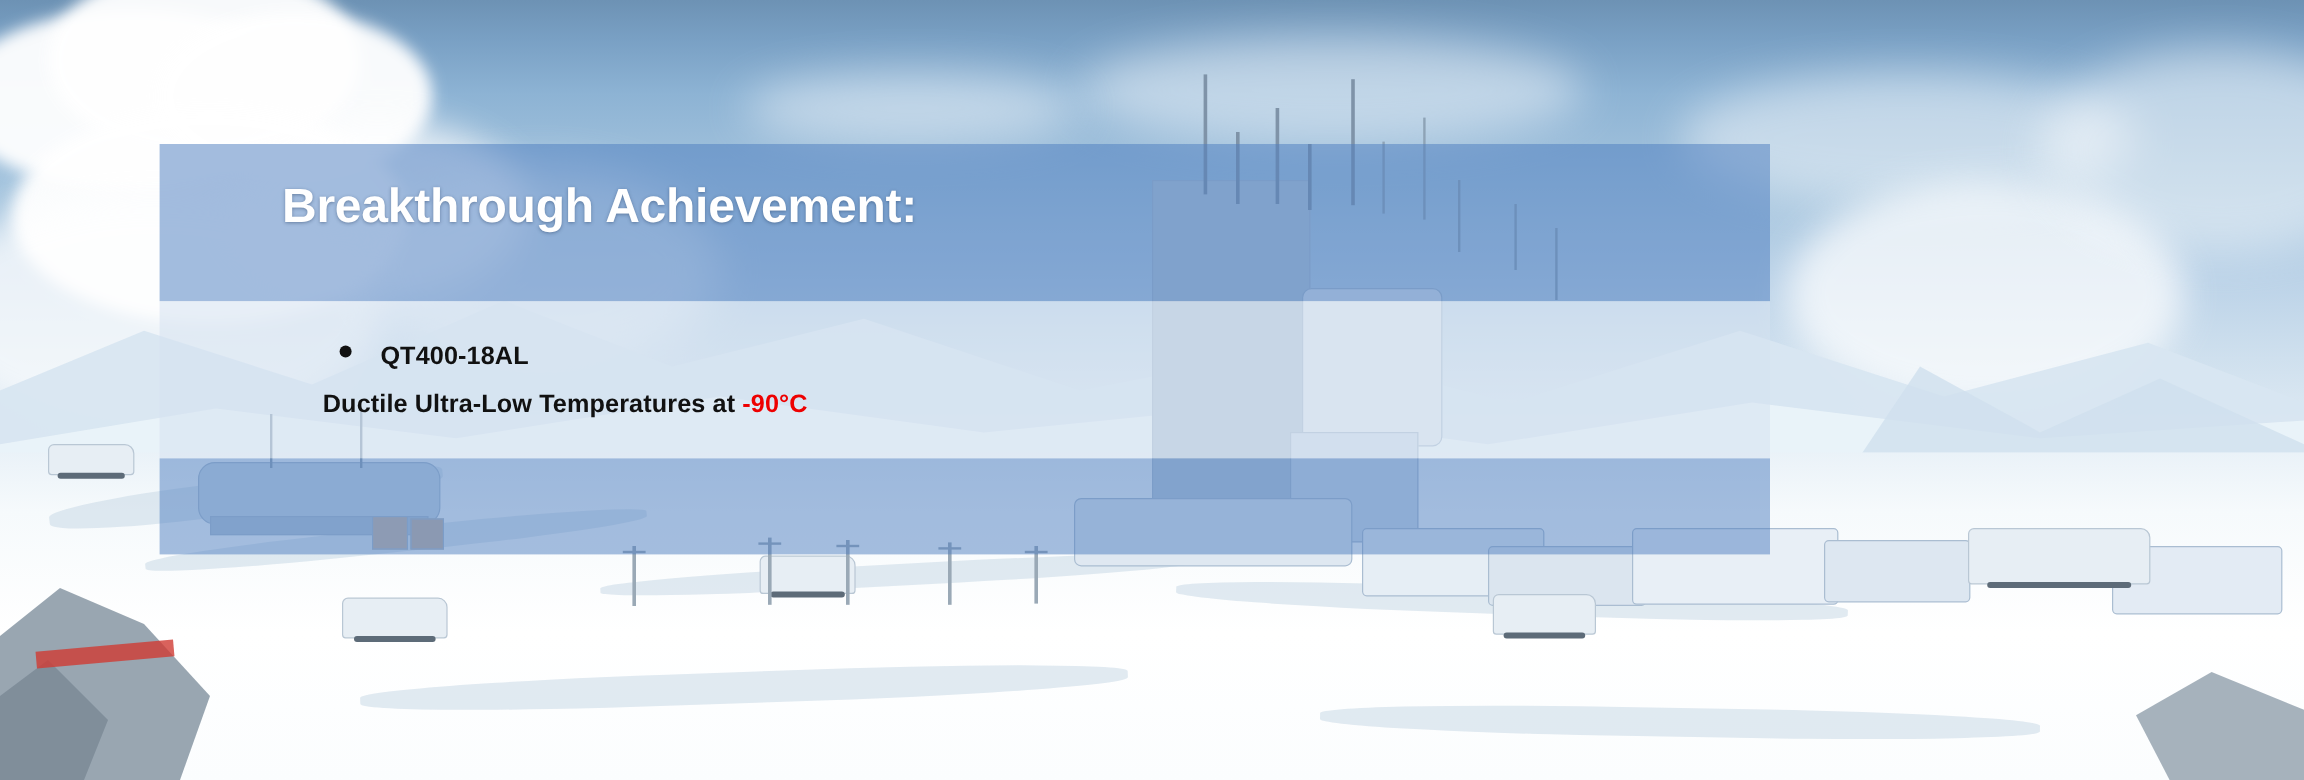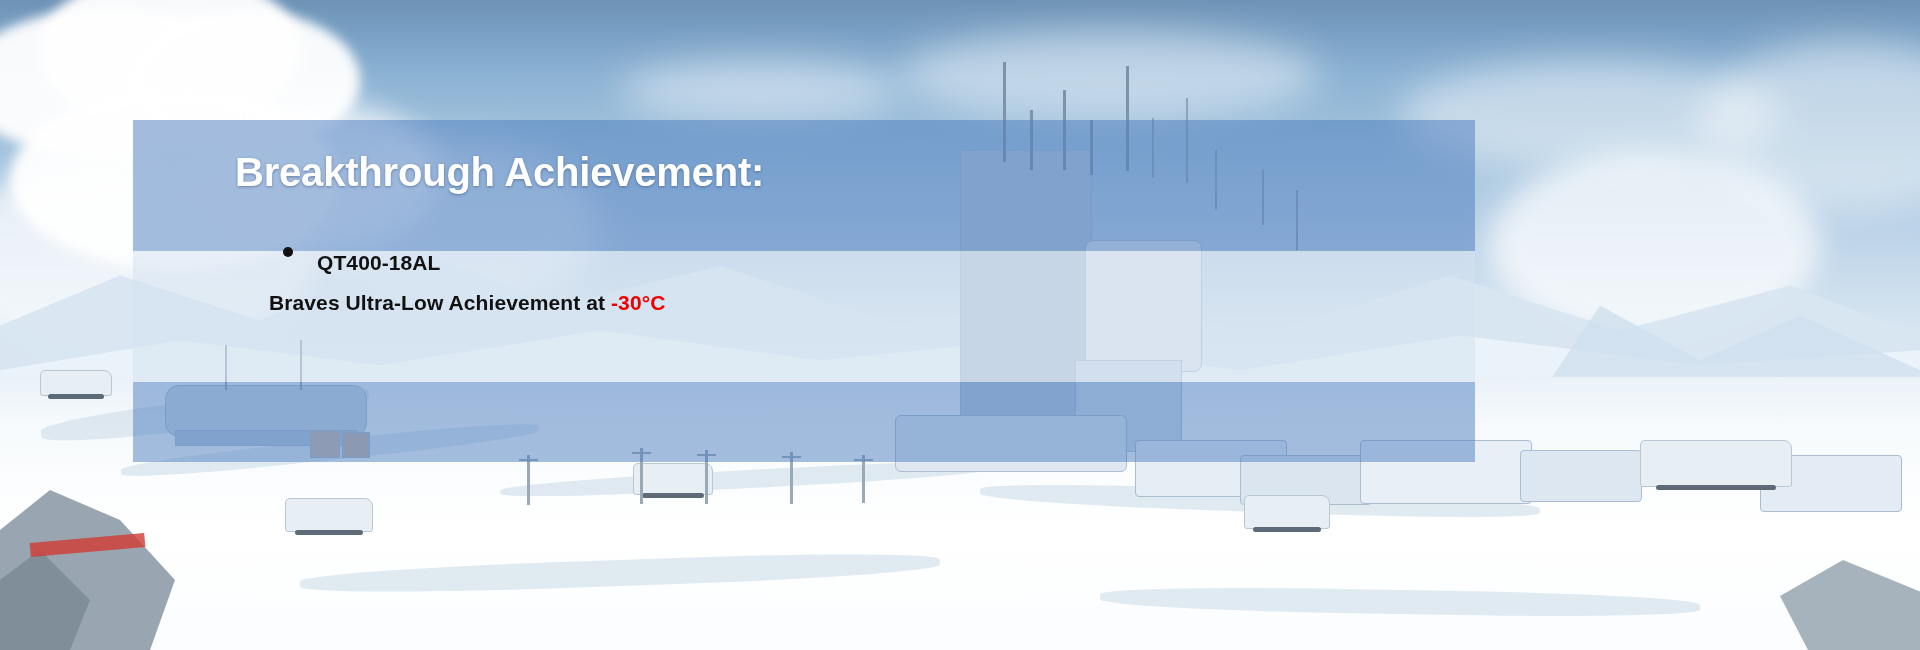--- a/index.html
+++ b/index.html
@@ -167,21 +167,22 @@
     position: absolute;
     left: 150px;
     top: 131px;
     width: 1180px;
     color: #111111;
   }
   .bullet-block { margin-bottom: 16px; }
   .bullet-block:last-child { margin-bottom: 0; }
   .bullet-row {
     display: flex;
-    align-items: flex-start;
+    align-items: center;
+    margin-top: 34px;
   }
   .bullet-dot {
     width: 10px;
     height: 10px;
     background: #111111;
     border-radius: 50%;
     margin-right: 24px;
     flex: none;
     position: relative;
     top: -4px;
@@ -301,20 +302,20 @@
 
       <div class="bullet-block">
         <div class="bullet-row">
           <span class="bullet-dot"></span>
           <span class="grade">QT400-18AL</span>
         </div>
       </div>
 
       <div class="bullet-block">
         <div class="desc">
-          <span>Braves Ultra-Low Achievement at </span><span class="temp">-30°C</span>
+          <span>Ductile Ultra-Low Temperatures at </span><span class="temp">-90°C</span>
         </div>
       </div>
 
     </div>
   </div>
 
 </div>
 
 </body></html>

